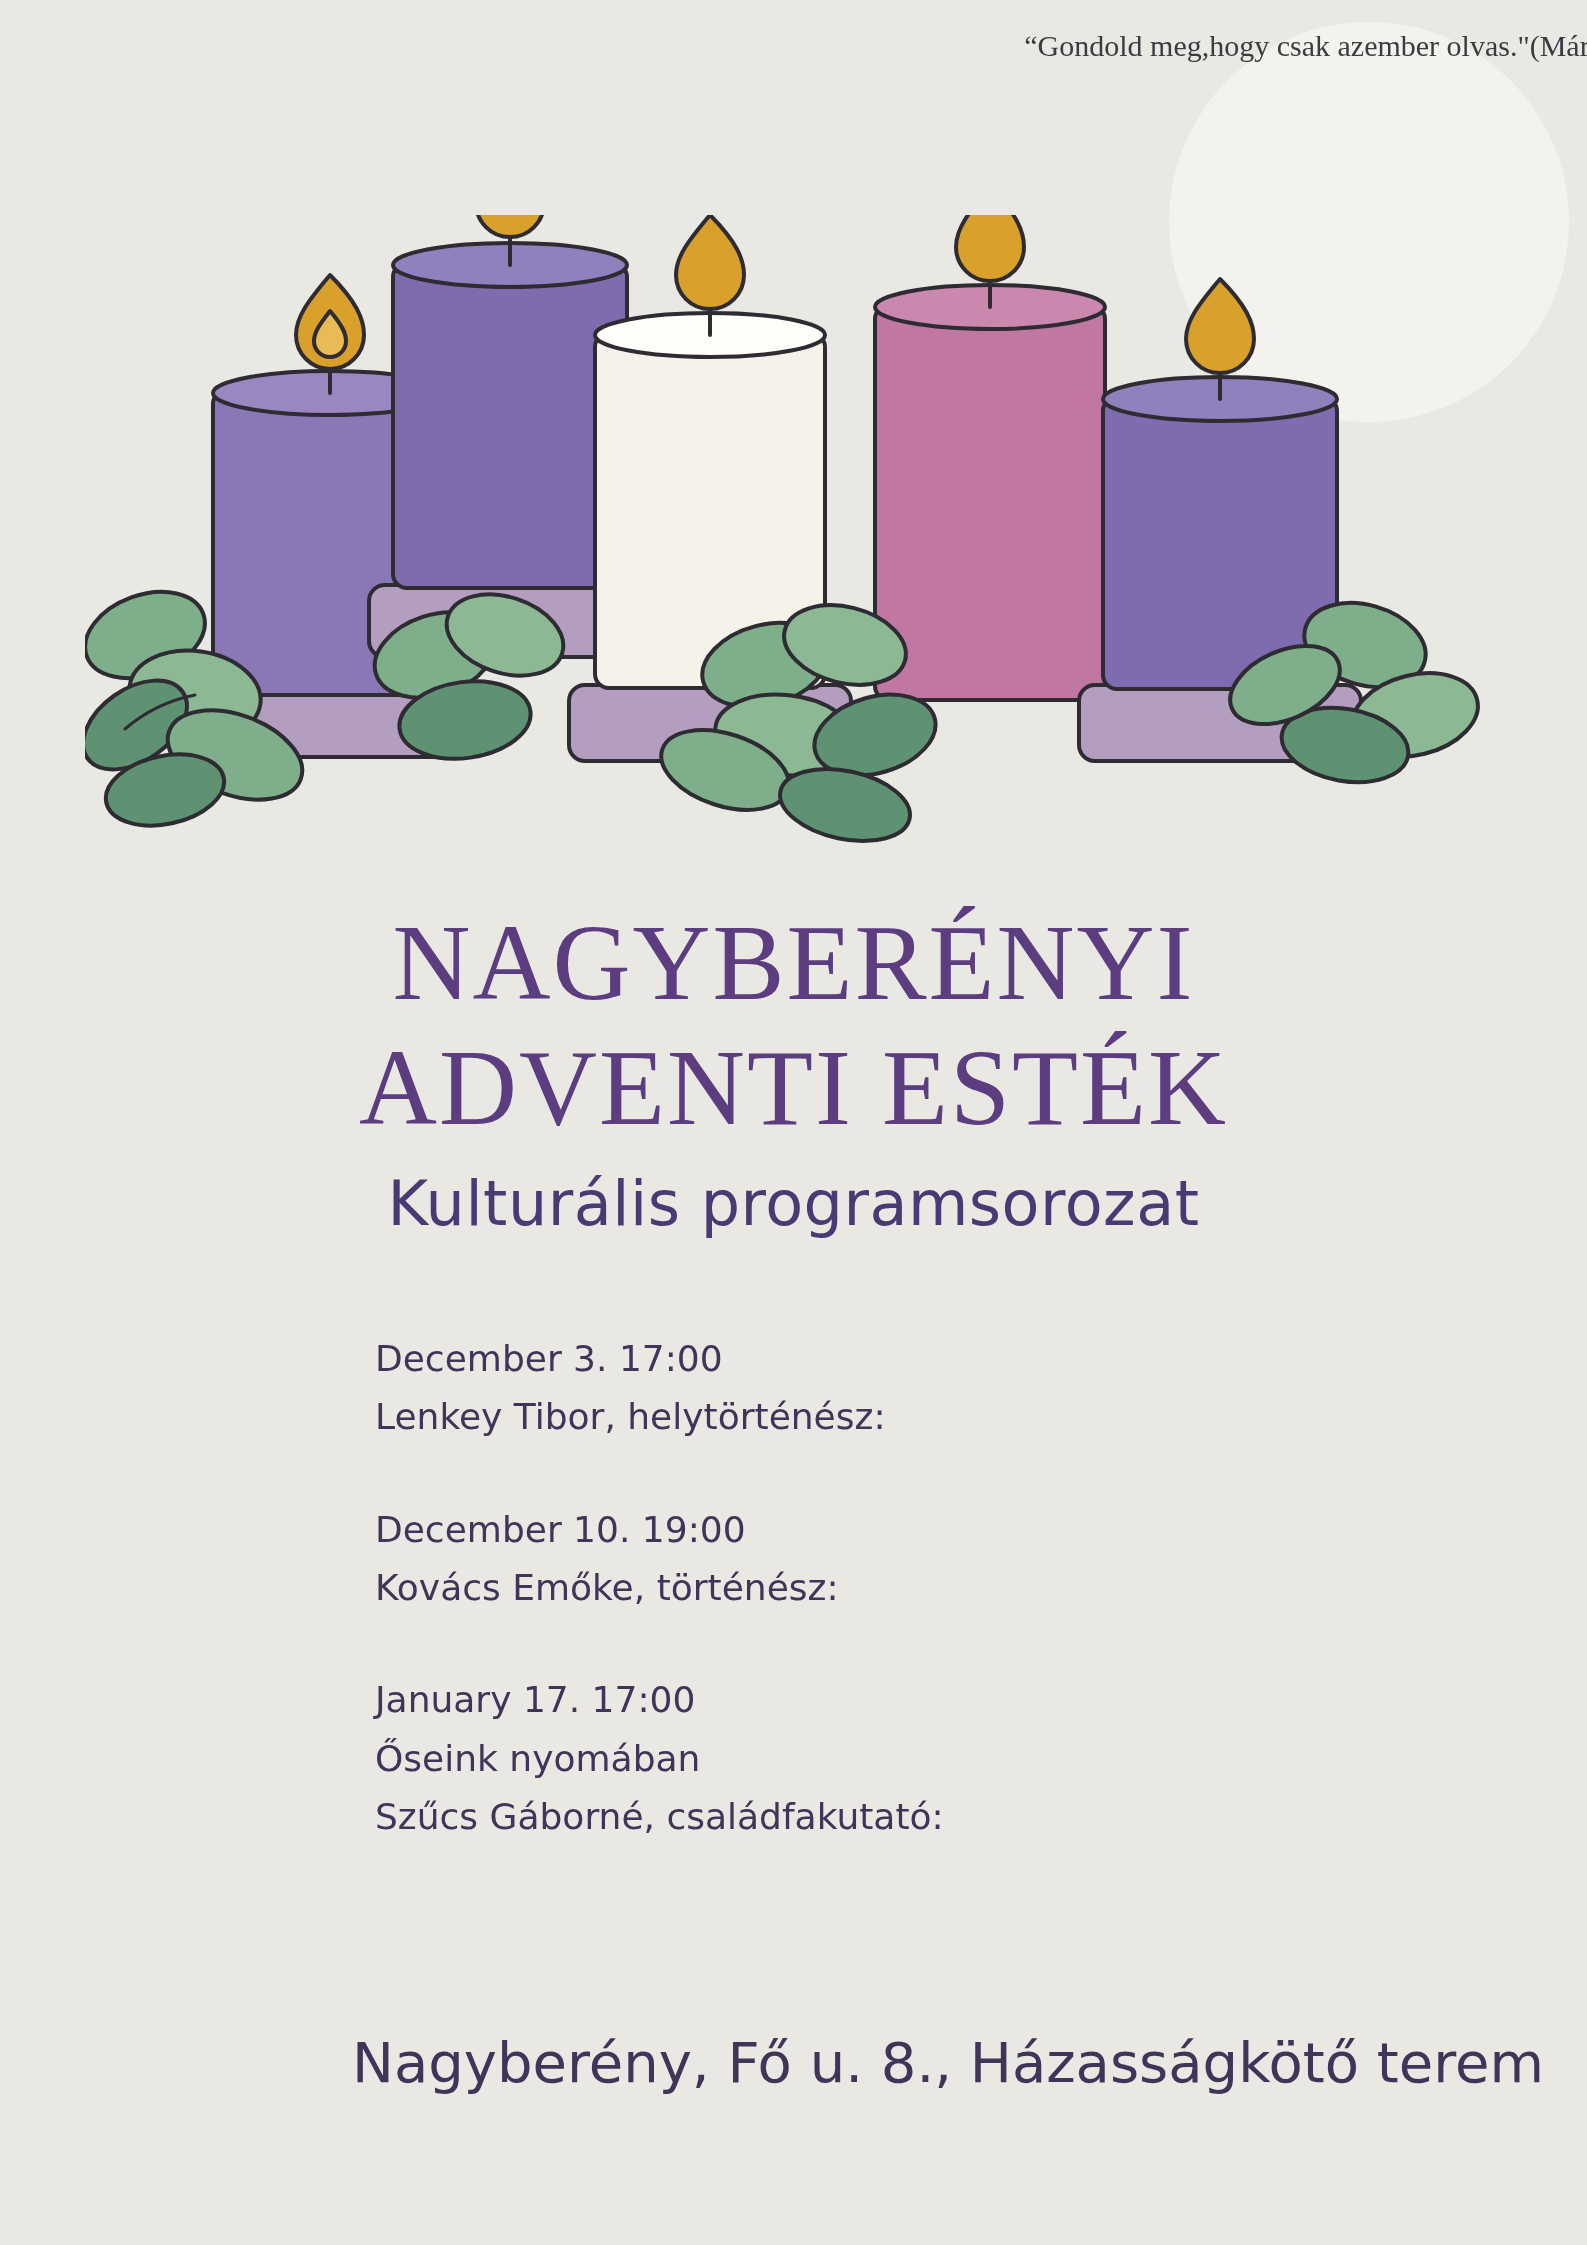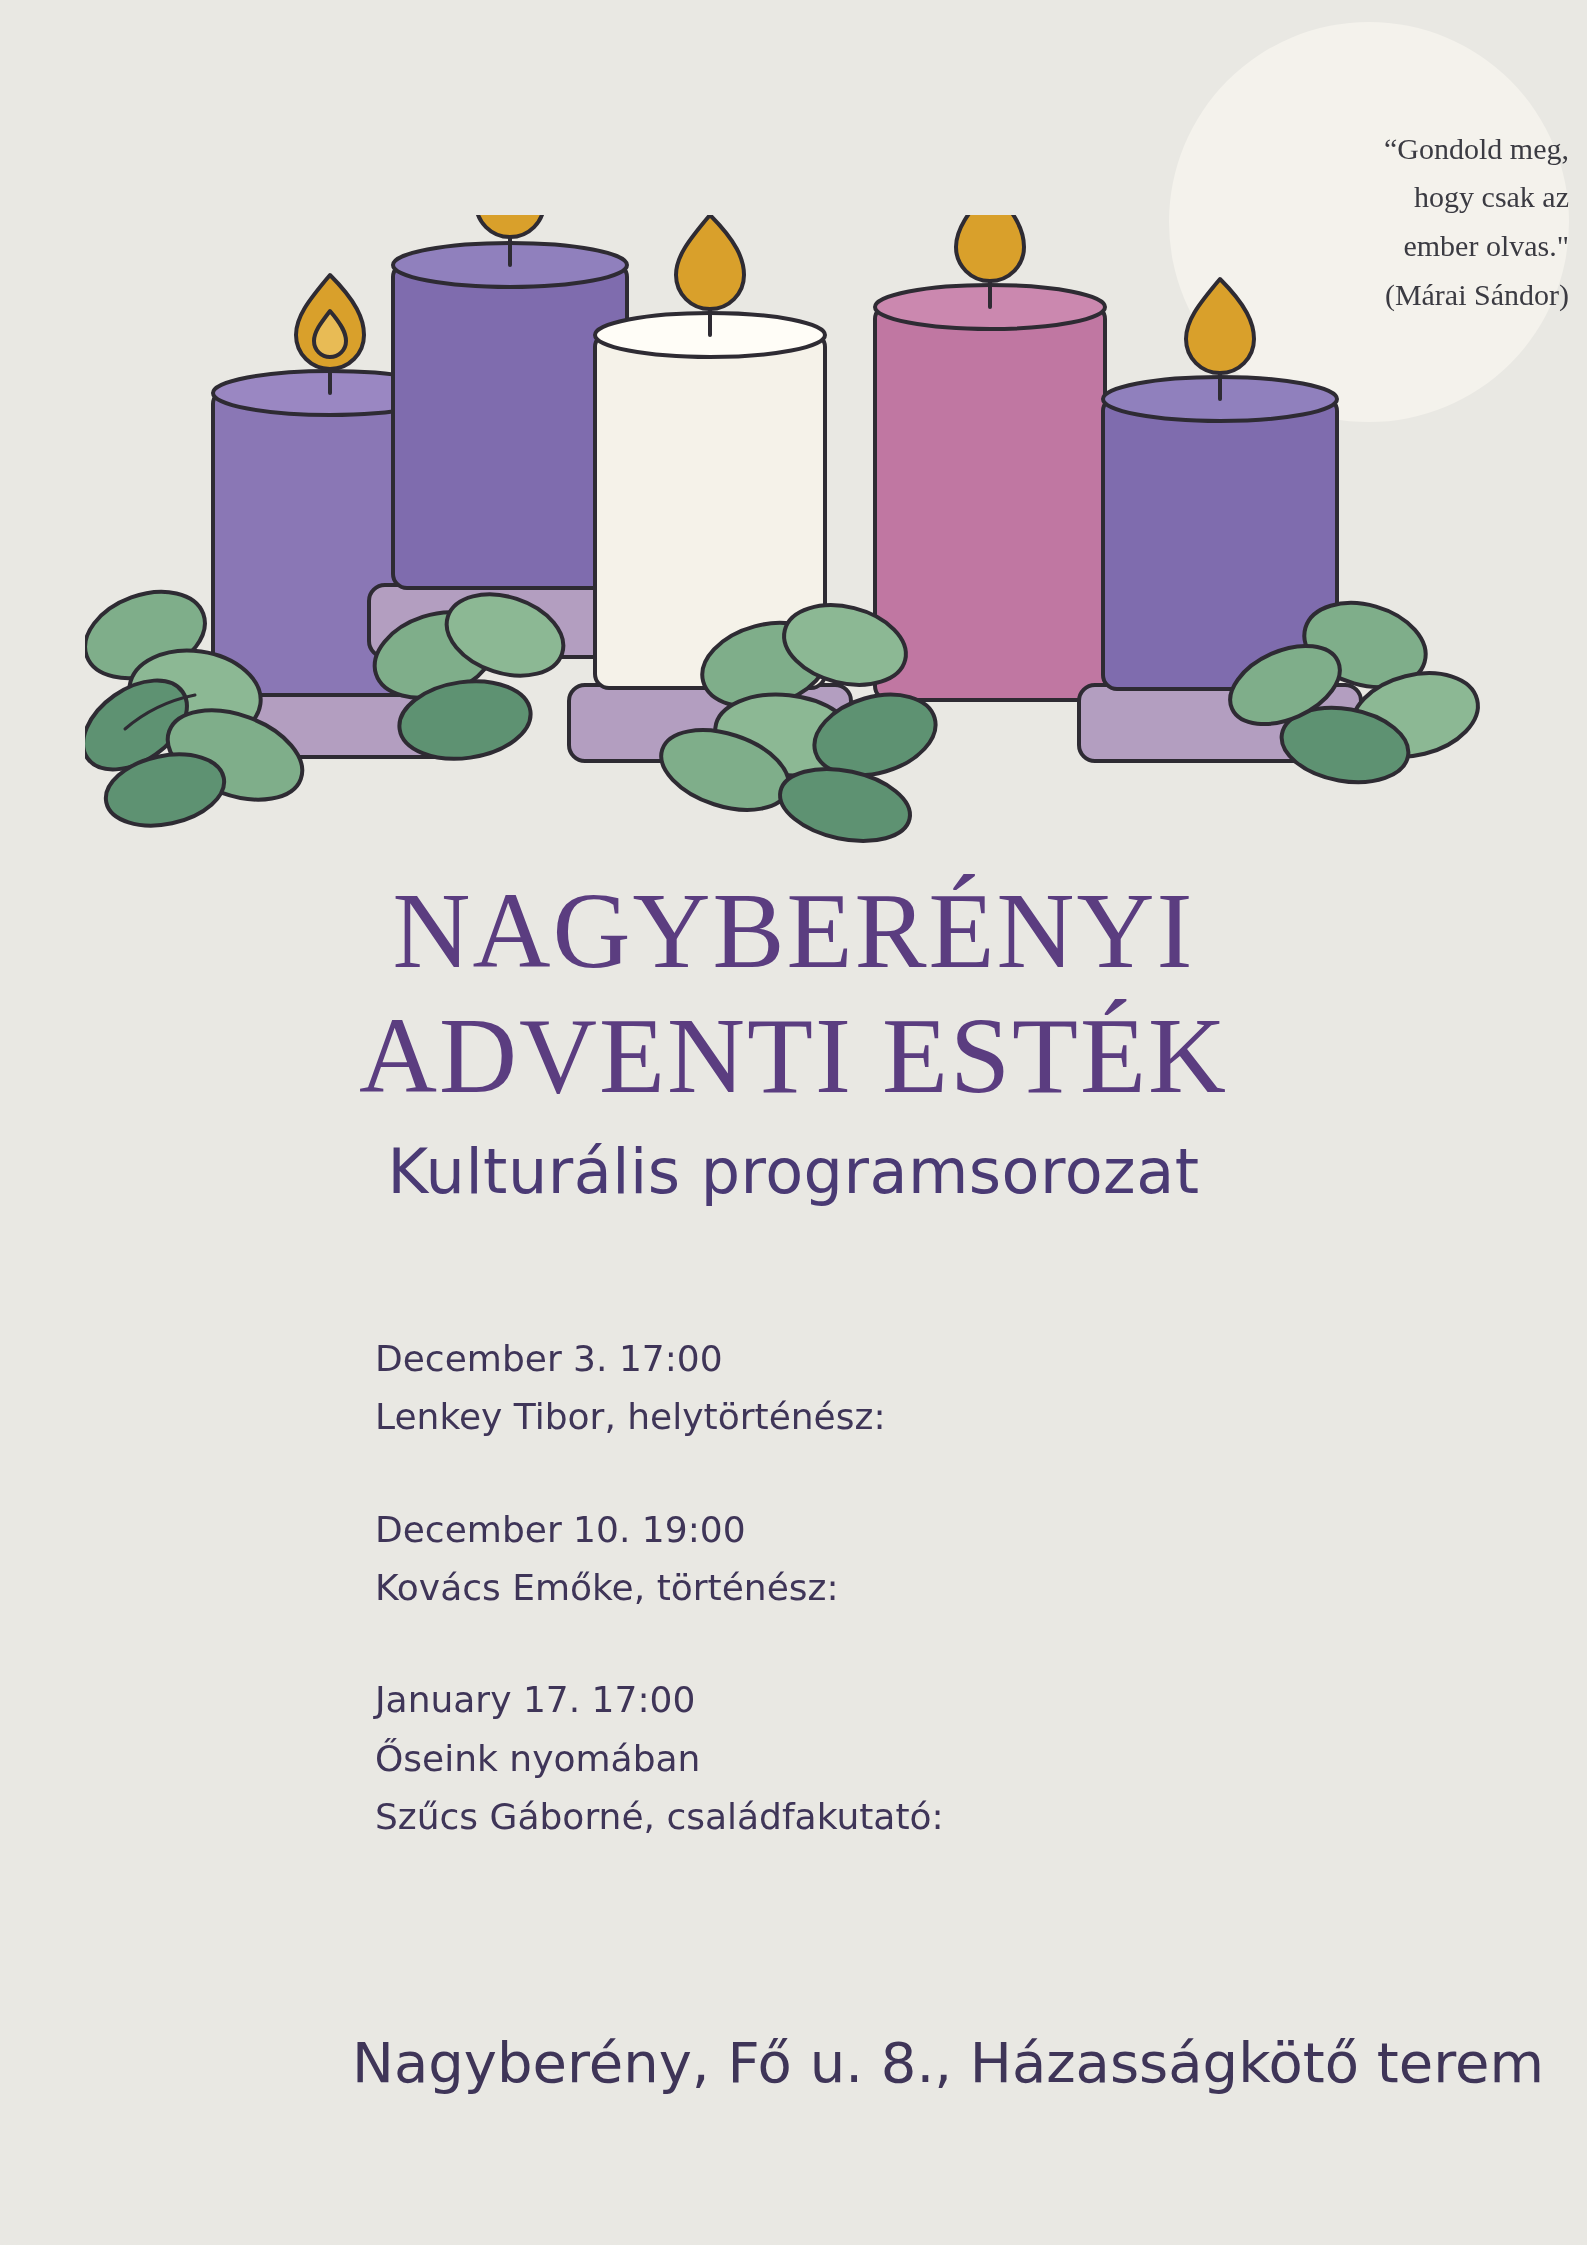--- a/index.html
+++ b/index.html
@@ -25,22 +25,22 @@
   
   .quote-bubble {
     position: absolute;
     top: 22px;
     right: 18px;
     width: 400px;
     height: 400px;
     border-radius: 50%;
     background: #f4f2ec;
     display: flex;
-    flex-direction: column;
-    align-items: flex-end;
+    flex-direction: row;
+    align-items: flex-start;
     justify-content: center;
     text-align: center;
   }
   .quote-bubble .q-line {
     font-family: "Liberation Serif", serif;
     font-size: 30px;
     line-height: 1.62;
     color: #3b3b42;
     white-space: nowrap;
   }
@@ -55,21 +55,21 @@
   }
   .illustration svg {
     display: block;
     width: 100%;
     height: 100%;
   }
 
   
   .title-block {
     position: absolute;
-    top: 868px;
+    top: 900px;
     left: 0;
     width: 1587px;
     text-align: center;
   }
   .title-line {
     font-family: "Liberation Serif", serif;
     font-size: 108px;
     letter-spacing: 2px;
     color: #5b3d80;
     line-height: 1.16;

